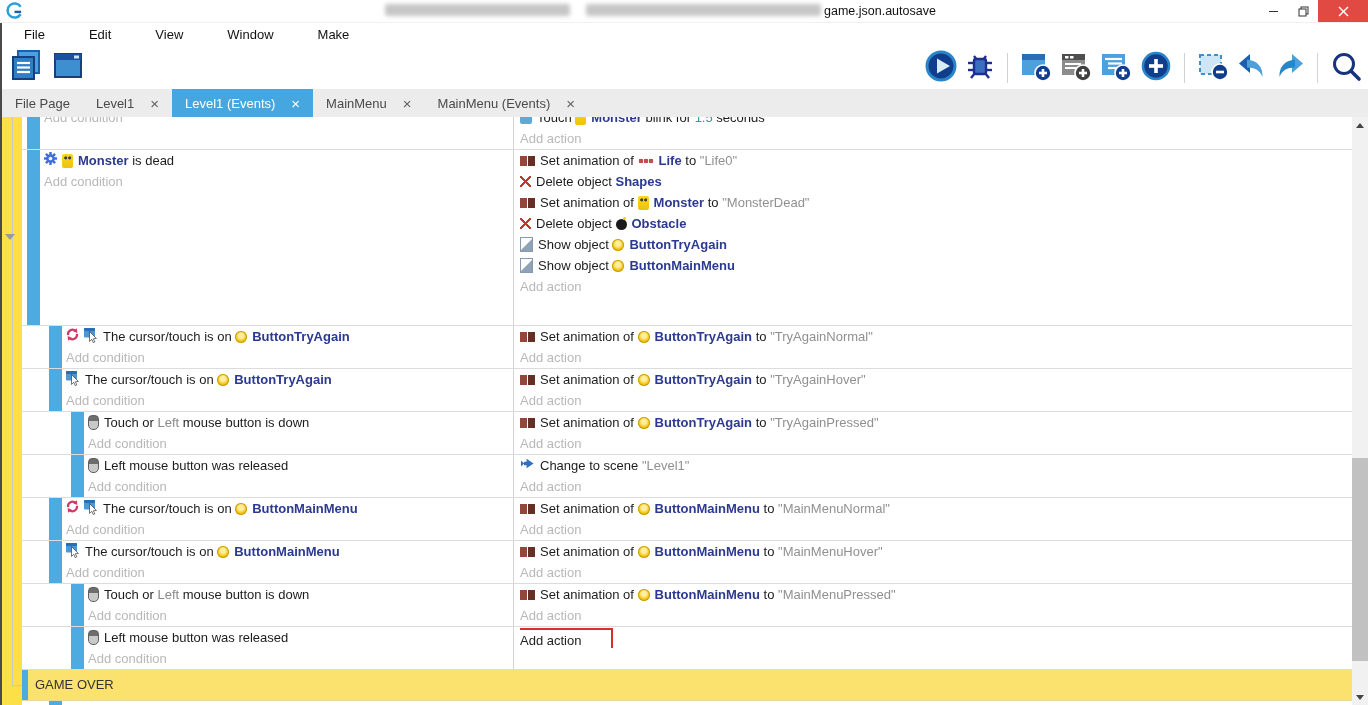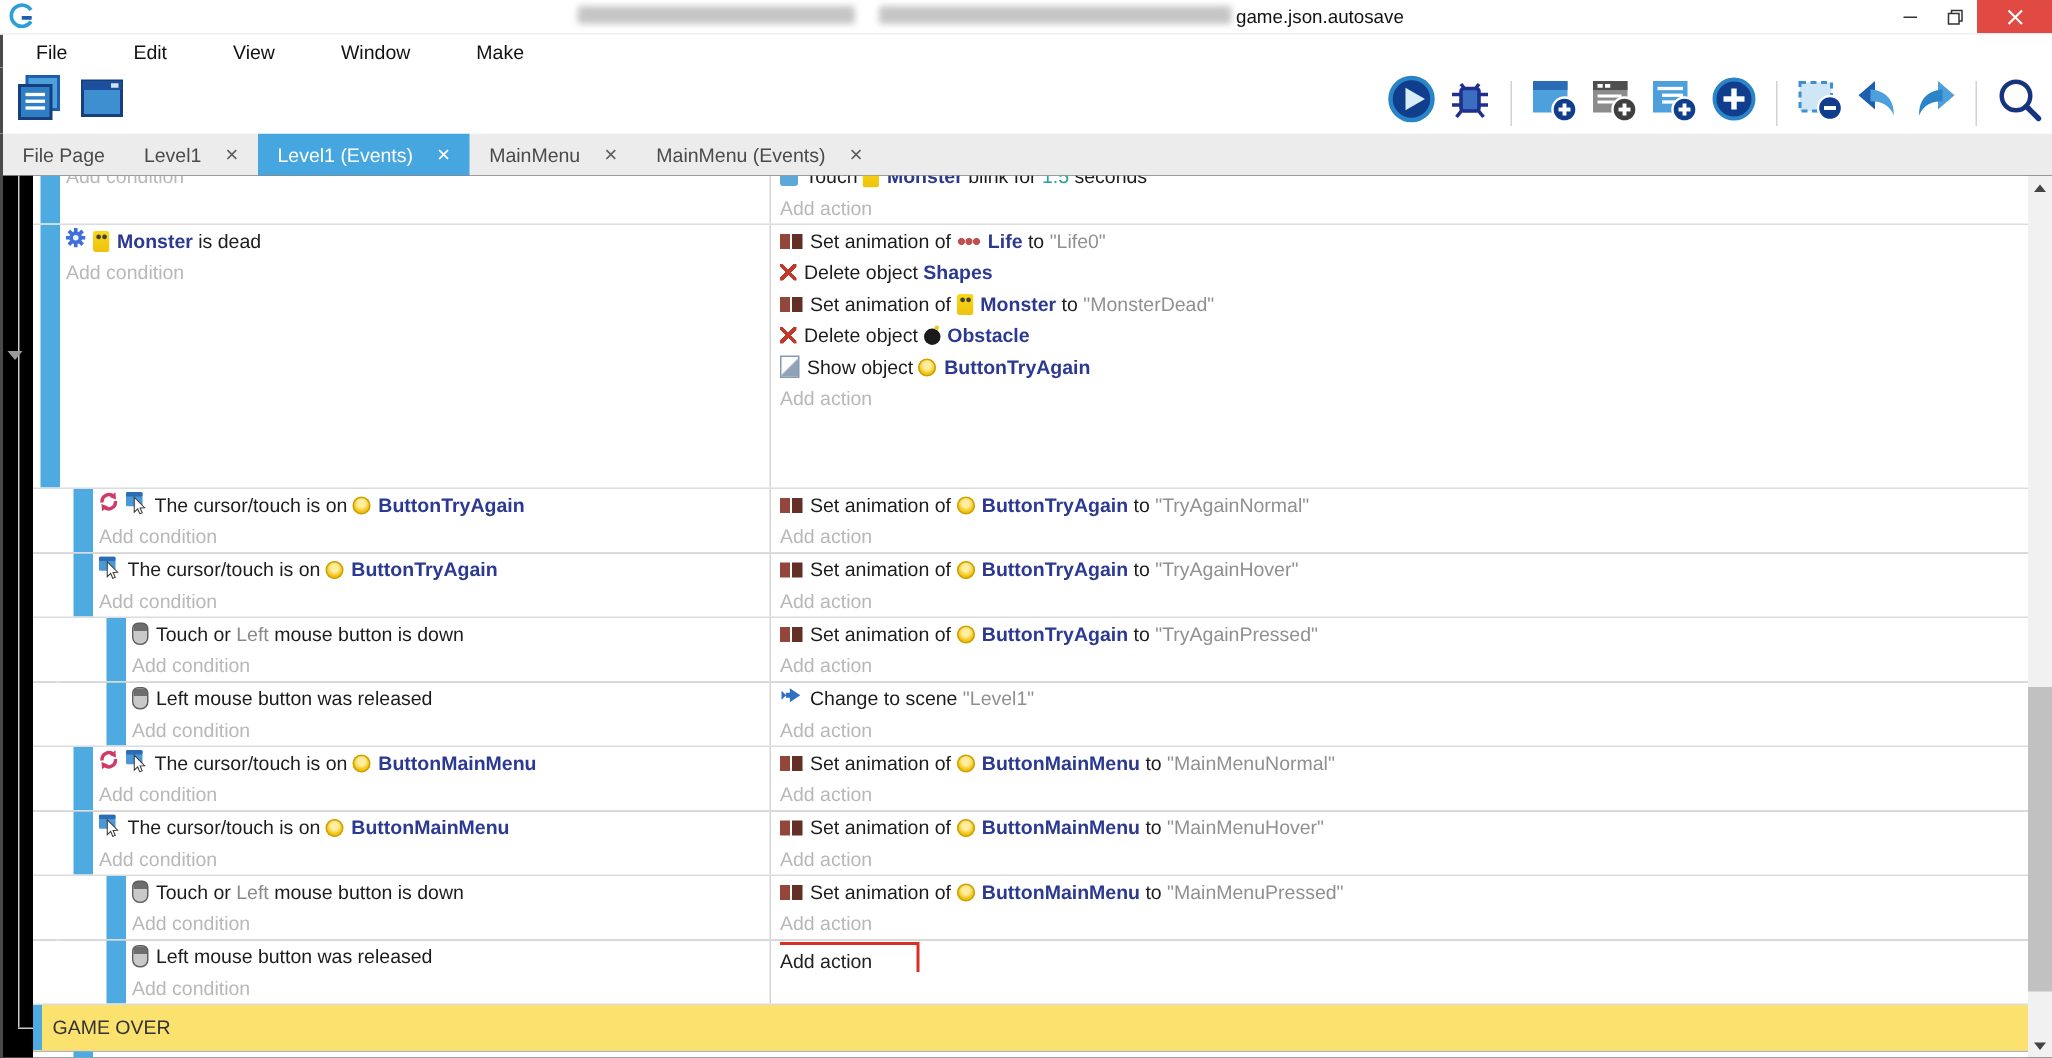--- a/index.html
+++ b/index.html
@@ -25,21 +25,21 @@
   .tbtn{display:flex;align-items:center;justify-content:center;}
   .tsep{width:1px;height:30px;background:#d2d2d2;margin:0 4px;}
   .mirror{transform:scaleX(-1);display:inline-block;}
   
   #tabbar{height:28px;background:#ececec;display:flex;align-items:stretch;border-left:2px solid #4a4a4a;}
   .tab{display:flex;align-items:center;padding:0 13px;font-size:13px;color:#4a4a4a;gap:16px;white-space:nowrap;}
   .tab.active{background:#45a6e0;color:#fff;}
   .tclose{font-size:15px;color:#5f5f5f;line-height:1;}
   .tab.active .tclose{color:#fff;}
   
-  #events{position:relative;height:589px;background:#000000;border-left:2px solid #4a4a4a;overflow:hidden;}
+  #events{position:relative;height:589px;background:#fde047;border-left:2px solid #4a4a4a;overflow:hidden;}
   #rows{position:absolute;left:20px;top:0;right:16px;}
   .erow{position:relative;display:flex;border-bottom:1px solid #dcdcdc;box-sizing:border-box;background:#fff;overflow:hidden;}
   .cond{position:relative;width:491px;flex:0 0 491px;box-sizing:border-box;}
   .act{flex:1;border-left:1px solid #d4d4d4;box-sizing:border-box;padding-left:6px;min-width:0;}
   .lineswrap{position:relative;}
   .partial .lineswrap{margin-top:-10px;}
   .line{height:21px;line-height:21px;font-size:13px;white-space:nowrap;overflow:hidden;color:#1c1c1c;}
   .ph{color:#b8b8b8;}
   .ebar{position:absolute;top:0;bottom:0;width:13px;background:#4dabe1;}
   .seg-plain{color:#1c1c1c;} .seg-object{color:#2b3990;font-weight:bold;}
@@ -324,20 +324,21 @@
             <div class="line ph" style="padding-left: 22px;"><span class="seg-placeholder">Add condition</span></div>
           </div>
         </div>
         <div class="act">
           <div class="lineswrap">
             <div class="line"><span class="ic ic-anim"></span><span class="seg-plain">Set animation of </span><span class="ic ic-life"></span><span class="seg-object">Life</span><span class="seg-plain"> to </span><span class="seg-param">"Life0"</span></div>
             <div class="line"><span class="ic ic-delete"></span><span class="seg-plain">Delete object </span><span class="seg-object">Shapes</span></div>
             <div class="line"><span class="ic ic-anim"></span><span class="seg-plain">Set animation of </span><span class="ic ic-monster"></span><span class="seg-object">Monster</span><span class="seg-plain"> to </span><span class="seg-param">"MonsterDead"</span></div>
             <div class="line"><span class="ic ic-delete"></span><span class="seg-plain">Delete object </span><span class="ic ic-bomb"></span><span class="seg-object">Obstacle</span></div>
             <div class="line"><span class="ic ic-show"></span><span class="seg-plain">Show object </span><span class="ic ic-button-yellow"></span><span class="seg-object">ButtonTryAgain</span></div>
+            <div class="line"><span class="ic ic-show"></span><span class="seg-plain">Show object </span><span class="ic ic-button-yellow"></span><span class="seg-object">ButtonMainMenu</span></div>
             <div class="line ph"><span class="seg-placeholder">Add action</span></div>
           </div>
         </div>
       </div>
       <div class="erow" style="height: 43px;">
         <div class="cond">
           <div class="ebar" style="left: 27px;"></div>
           <div class="lineswrap">
             <div class="line" style="padding-left: 44px;"><span class="ic ic-invert"><svg width="13" height="13" viewBox="0 0 14 14">
                   <path d="M2.2 7.6 A5 5 0 0 1 10.5 3.2" fill="none" stroke="#d03a66" stroke-width="2.4"></path>

